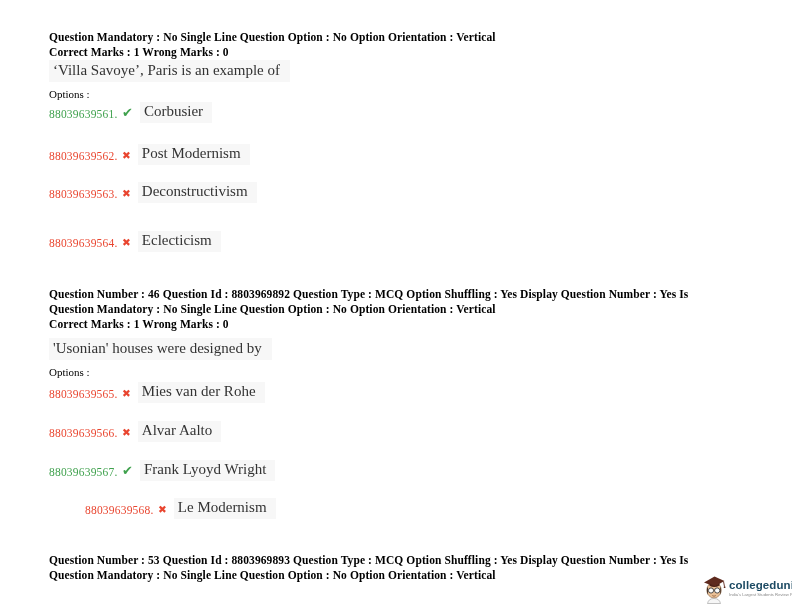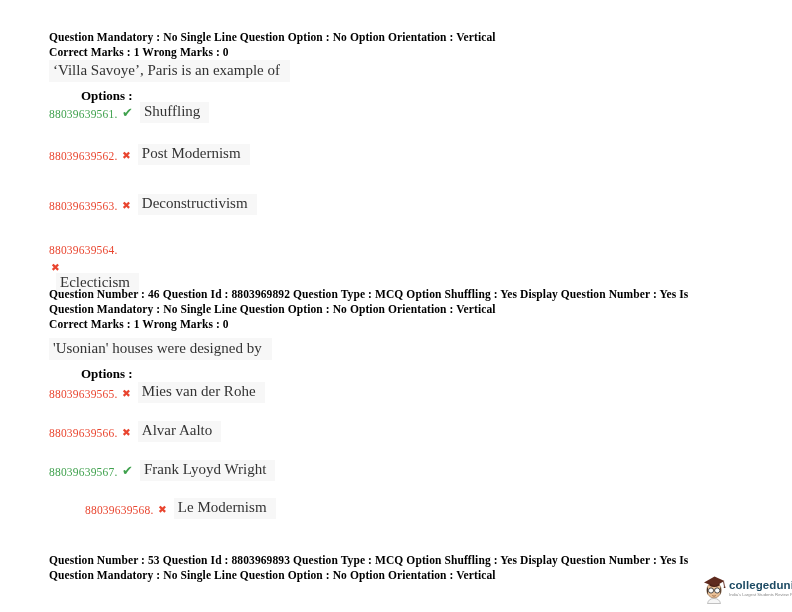--- a/index.html
+++ b/index.html
@@ -21,25 +21,24 @@
   .meta .mline{white-space:nowrap;}
   .qtext{
     font-size:15px;
     color:var(--body-text,#333);
     background:var(--text-bg,#f7f7f7);
     display:inline-block;
     padding:2px 10px 3px 4px;
     white-space:nowrap;
   }
   .opts-label{
-    font-weight:bold;
-    font-size:13px;
+    font-weight:normal;
+    font-size:11px;
     color:var(--meta-text,#000);
     white-space:nowrap;
-    margin-left:32px;
   }
   .opt{
     display:flex;
     align-items:flex-start;
     white-space:nowrap;
   }
   .oid{
     font-size:11.5px;
     width:71px;
     margin-top:6px;
@@ -98,36 +97,36 @@
 
   <div class="abs" style="top:60px;">
     <span class="qtext">‘Villa Savoye’, Paris is an example of</span>
   </div>
 
   <div class="abs opts-label" style="top:88px;">Options :</div>
 
   <div class="abs opt" style="top:102px;">
     <span class="oid correct">88039639561.</span>
     <span class="mark correct">✔</span>
-    <span class="otext">Shuffling</span>
+    <span class="otext">Corbusier</span>
   </div>
 
   <div class="abs opt" style="top:144px;">
     <span class="oid wrong">88039639562.</span>
     <span class="mark wrong">✖</span>
     <span class="otext">Post Modernism</span>
   </div>
 
-  <div class="abs opt" style="top:194px;">
+  <div class="abs opt" style="top:182px;">
     <span class="oid wrong">88039639563.</span>
     <span class="mark wrong">✖</span>
     <span class="otext">Deconstructivism</span>
   </div>
 
-  <div class="abs opt" style="top:238px;flex-direction:column;">
+  <div class="abs opt" style="top:231px;">
     <span class="oid wrong">88039639564.</span>
     <span class="mark wrong">✖</span>
     <span class="otext">Eclecticism</span>
   </div>
 
   <div class="abs meta" style="top:287px;">
     <div class="mline">Question Number : 46 Question Id : 8803969892 Question Type : MCQ Option Shuffling : Yes Display Question Number : Yes Is</div>
     <div class="mline">Question Mandatory : No Single Line Question Option : No Option Orientation : Vertical</div>
     <div class="mline">Correct Marks : 1 Wrong Marks : 0</div>
   </div>

